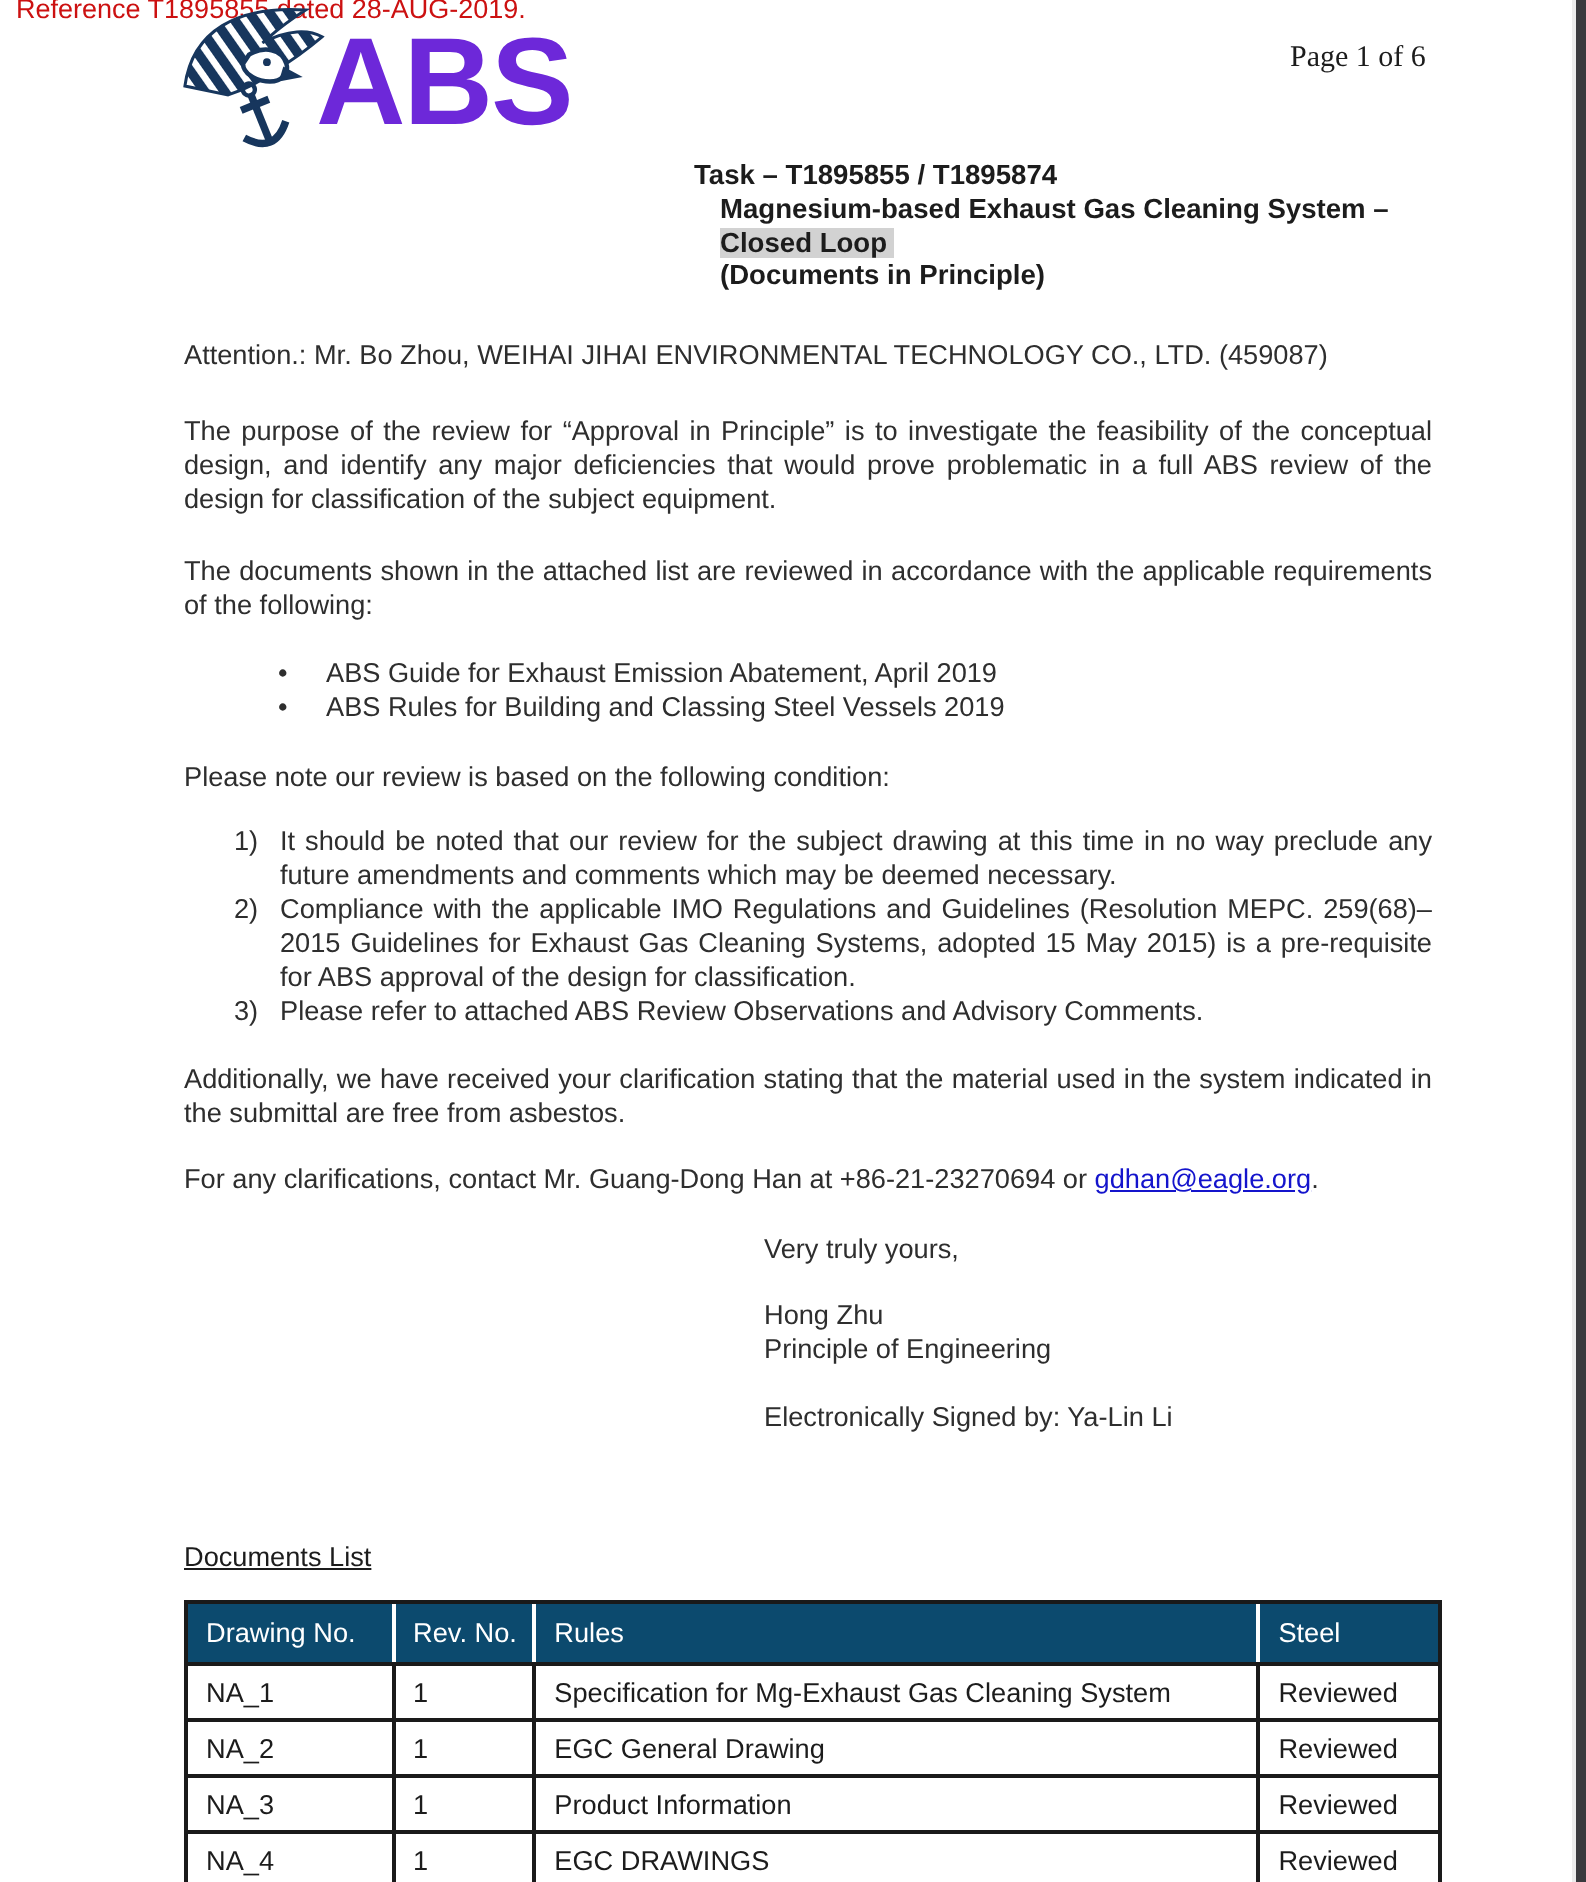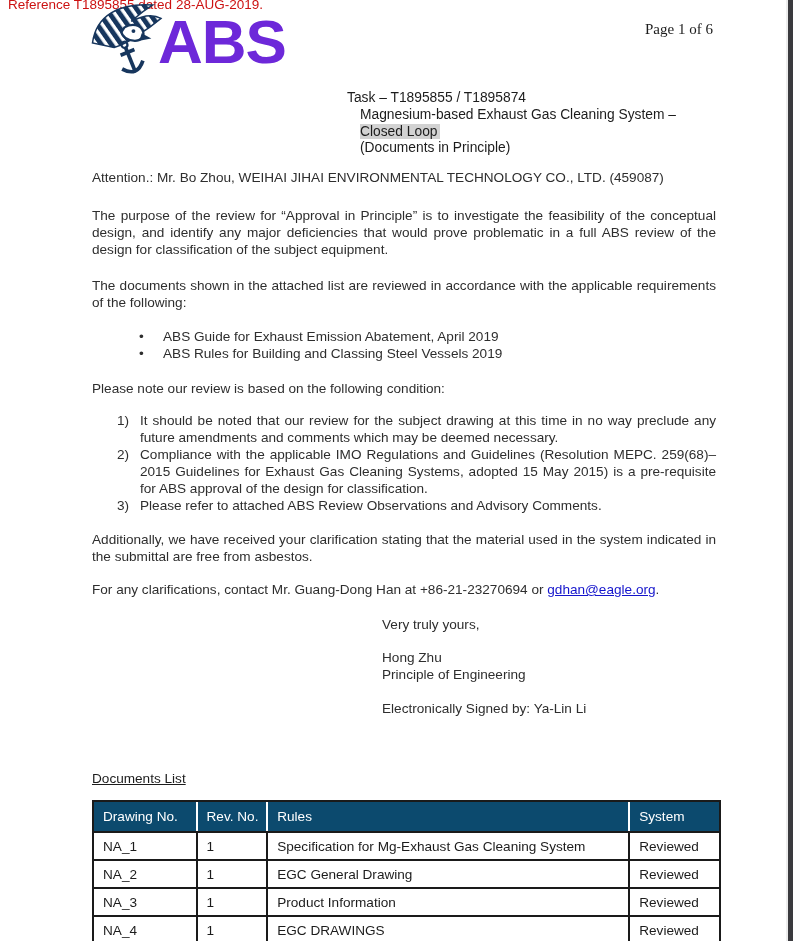--- a/index.html
+++ b/index.html
@@ -27,22 +27,22 @@
   .logo-text {
     font-size:62px; font-weight:800; letter-spacing:-1px;
     color:#6d28d9; line-height:80px; margin-left:-6px;
   }
   .page-num {
     position:absolute; left:645px; top:21px; z-index:2;
     font-family:"Liberation Serif","DejaVu Serif",serif;
     font-size:15px; color:#1c1c1c;
   }
   .task-block {
-    position:absolute; left:347px; top:90px; z-index:2;
-    font-weight:normal; font-size:13.8px; line-height:16.8px; color:#1c1c1c;
+    position:absolute; left:347px; top:80px; z-index:2;
+    font-weight:bold; font-size:13.8px; line-height:16.8px; color:#1c1c1c;
   }
   .task-block .indent { margin-left:13px; }
   .hl { background:#d2d2d2; padding:0 3px 0 0; }
   .main {
     position:absolute; left:92px; top:169px; width:624px; z-index:2;
     font-size:13.6px; line-height:17px; color:#2e2e2e;
   }
   .attn { white-space:nowrap; margin:0 0 21px 0; }
   .para { text-align:justify; margin:0; }
   .mb19 { margin-bottom:19px; } .mb17 { margin-bottom:17px; }
@@ -175,21 +175,21 @@
           <col class="c1">
           <col class="c2">
           <col class="c3">
           <col class="c4">
         </colgroup>
       <thead>
         <tr>
           <th>Drawing No.</th>
           <th>Rev. No.</th>
           <th>Rules</th>
-          <th>System</th>
+          <th>Steel</th>
         </tr>
       </thead>
       <tbody>
         <tr>
           <td>NA_1</td>
           <td>1</td>
           <td>Specification for Mg-Exhaust Gas Cleaning System</td>
           <td>Reviewed</td>
         </tr>
         <tr>

